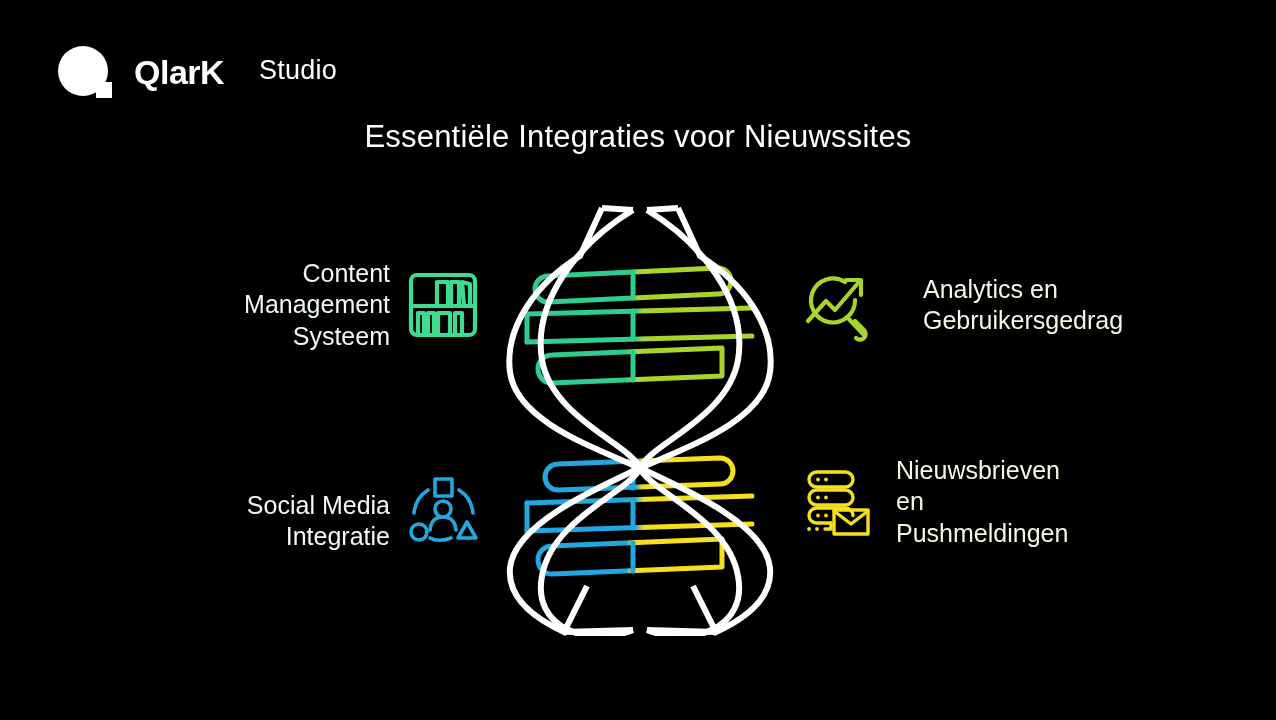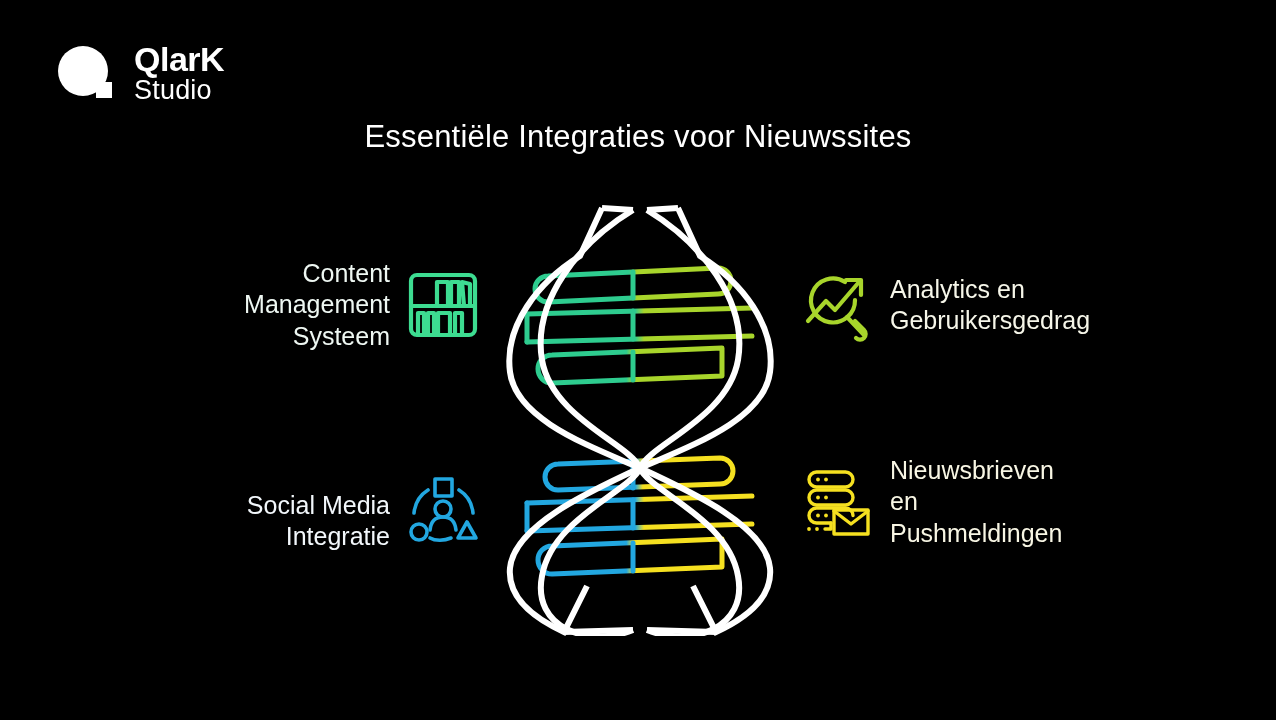--- a/index.html
+++ b/index.html
@@ -46,22 +46,22 @@
   #logo-square {
     position: absolute;
     left: 38px;
     top: 40px;
     width: 16px;
     height: 16px;
     background: #ffffff;
   }
   #logo-words {
     display: flex;
-    flex-direction: column;
     line-height: 0.98;
+    gap: 35px;
   }
   #logo-title {
     color: #ffffff;
     font-size: 34px;
     font-weight: bold;
     letter-spacing: -0.5px;
   }
   #logo-sub {
     color: #ffffff;
     font-size: 27px;
@@ -109,23 +109,23 @@
     height: 74px;
     flex: 0 0 74px;
   }
   .icon-box svg { display: block; width: 74px; height: 74px; }
 
   #feature-cms   { left: 205px; top: 258px; width: 275px; justify-content: flex-end; }
   #feature-cms .label { color: #eef7f2; }
   #feature-social{ left: 208px; top: 470px; width: 272px; justify-content: flex-end; }
   #feature-social .label { color: #f2f7fb; margin-top: 20px; }
   #feature-analytics { left: 800px; top: 268px; }
-  #feature-analytics .label { color: #f6f6e9; }
+  #feature-analytics .label { color: #f6f6e9; margin-left: 33px; }
   #feature-news { left: 800px; top: 455px; }
-  #feature-news .label { color: #f8f6e4; }
+  #feature-news .label { color: #f8f6e4; margin-left: 6px; }
 
   
   #dna {
     position: absolute;
     left: 480px;
     top: 196px;
     width: 320px;
     height: 440px;
   }
   #dna svg { display: block; }

